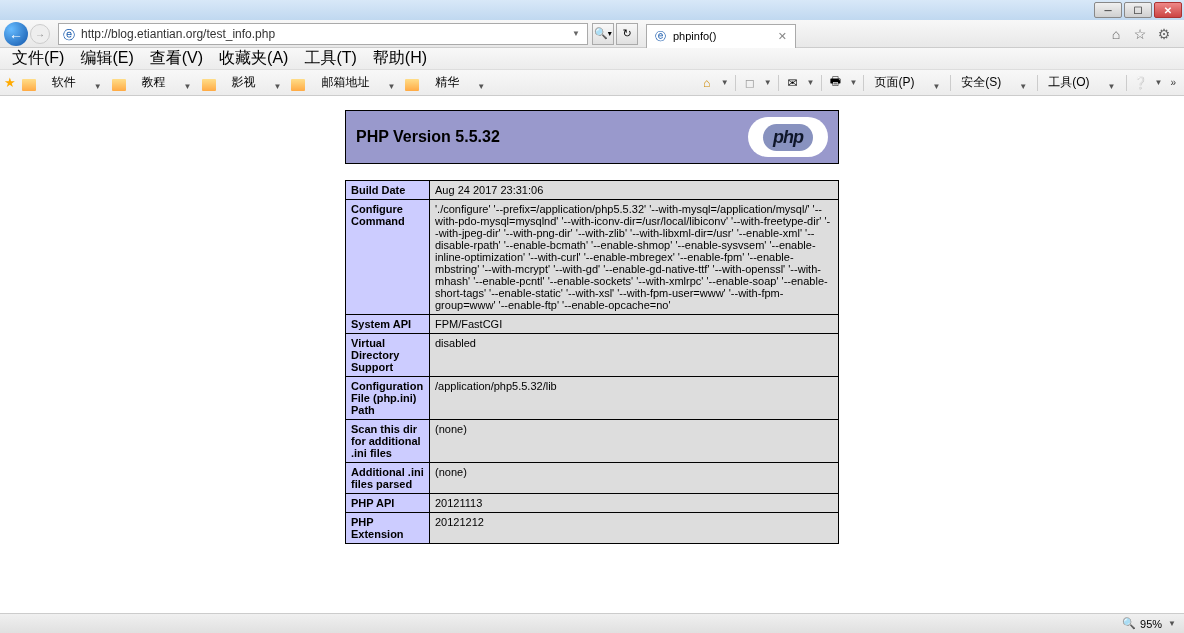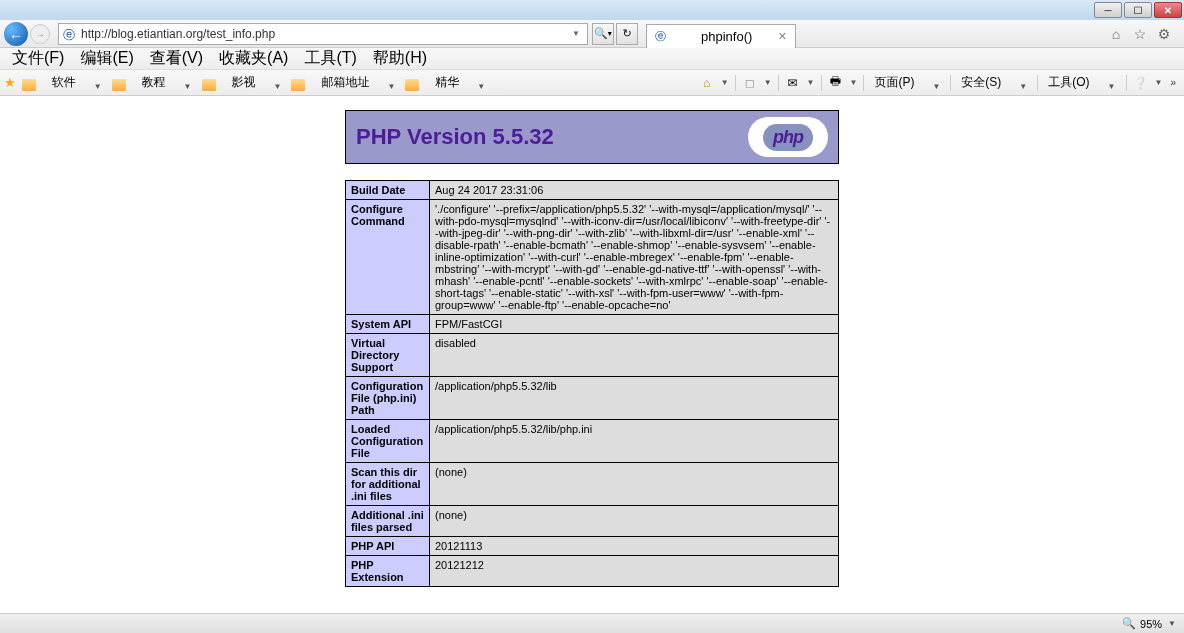--- a/index.html
+++ b/index.html
@@ -18,21 +18,21 @@
     .nav-back { width: 24px; height: 24px; border-radius: 50%; background: radial-gradient(circle at 30% 30%, #6bf, #15a); display: flex; align-items: center; justify-content: center; color: #fff; font-size: 14px; cursor: pointer; margin-right: 2px; }
     .nav-fwd { width: 20px; height: 20px; border-radius: 50%; background: #eee; border: 1px solid #ccc; display: flex; align-items: center; justify-content: center; font-size: 10px; margin-right: 8px; color: #888; }
     .url-bar { flex: 0 0 530px; height: 22px; background: #fff; border: 1px solid #aaa; display: flex; align-items: center; padding: 0 4px; margin-right: 4px; }
     .ie-icon { width: 14px; height: 14px; margin-right: 4px; color: #15a; font-size: 12px; }
     .url-text { flex: 1; font-size: 12px; color: #333; }
     .url-dropdown { width: 14px; text-align: center; color: #666; font-size: 8px; }
     .search-btn { width: 22px; height: 22px; border: 1px solid #aaa; background: linear-gradient(#f8f8f8, #e0e0e0); display: flex; align-items: center; justify-content: center; font-size: 11px; margin-right: 2px; }
     .refresh-btn { width: 22px; height: 22px; border: 1px solid #aaa; background: linear-gradient(#f8f8f8, #e0e0e0); display: flex; align-items: center; justify-content: center; font-size: 11px; margin-right: 8px; }
     .tab { height: 24px; background: #fff; border: 1px solid #aaa; border-bottom: none; display: flex; align-items: center; padding: 0 8px; min-width: 150px; margin-right: 2px; margin-top: 4px; }
     .tab-icon { width: 14px; height: 14px; margin-right: 4px; color: #15a; font-size: 11px; }
-    .tab-title { flex: 1; font-size: 13px; margin-left: 28px; }
+    .tab-title { flex: 1; font-size: 11px; }
     .tab-close { font-size: 11px; color: #888; margin-left: 8px; cursor: pointer; }
     .nav-spacer { flex: 1; }
     .nav-icons { display: flex; gap: 8px; align-items: center; padding-right: 8px; }
     .nav-icon-sm { width: 16px; height: 16px; display: flex; align-items: center; justify-content: center; color: #666; font-size: 14px; cursor: pointer; }
     
     
     .menubar { height: 22px; background: linear-gradient(to bottom, #f8f8f8, #ececec); display: flex; align-items: center; padding: 0 4px; border-bottom: 1px solid #ddd; }
     .menu-item { padding: 2px 8px; font-size: 16px; cursor: pointer; }
     
     
@@ -44,23 +44,23 @@
     .star-icon { color: #fa0; font-size: 13px; }
     .dropdown-arrow { font-size: 8px; color: #555; margin-left: 2px; }
     .tool-icon { width: 16px; height: 16px; display: flex; align-items: center; justify-content: center; font-size: 12px; }
     .sep { width: 1px; height: 16px; background: #ccc; margin: 0 2px; }
     .chevmore { font-size: 10px; color: #333; padding: 0 4px; }
     
     
     .content { position: absolute; top: 96px; left: 0; right: 0; bottom: 20px; overflow: auto; background: #fff; }
     .php-container { width: 494px; margin: 14px auto 0; }
     .php-header { background: #9999cc; border: 1px solid #000; padding: 6px 10px; display: flex; justify-content: space-between; align-items: center; }
-    .php-title { font-size: 22px; font-weight: bold; color: #4c1d95; }
+    .php-title { font-size: 16px; font-weight: bold; color: #000000; }
     .php-logo { width: 80px; height: 40px; background: #fff; border-radius: 20px; display: flex; align-items: center; justify-content: center; position: relative; }
-    .php-logo-inner { background: #8892bf; border-radius: 16px; padding: 3px 10px; font-style: italic; font-weight: bold; color: #4c1d95; font-size: 18px; letter-spacing: -1px; }
+    .php-logo-inner { background: #8892bf; border-radius: 16px; padding: 3px 10px; font-style: italic; font-weight: bold; color: #0f172a; font-size: 18px; letter-spacing: -1px; }
     .php-table { width: 100%; border-collapse: collapse; margin-top: 16px; }
     .php-table td { border: 1px solid #000; padding: 3px 5px; font-size: 11px; vertical-align: top; }
     .php-table .label { background: #ccccff; font-weight: bold; width: 84px; }
     .php-table .value { background: #ddd; word-break: break-word; }
     
     
     .statusbar { position: absolute; bottom: 0; left: 0; right: 0; height: 20px; background: linear-gradient(to bottom, #f0f0f0, #e0e0e0); border-top: 1px solid #ccc; display: flex; align-items: center; justify-content: flex-end; padding: 0 8px; gap: 8px; font-size: 11px; }
     .zoom { display: flex; align-items: center; gap: 4px; }
   </style>
 </head>
@@ -193,24 +193,20 @@
           </tr>
           <tr>
             <td class="label">Virtual Directory Support</td>
             <td class="value">disabled</td>
           </tr>
           <tr>
             <td class="label">Configuration File (php.ini) Path</td>
             <td class="value">/application/php5.5.32/lib</td>
           </tr>
           <tr>
-            <td class="label">Loaded Configuration File</td>
-            <td class="value">/application/php5.5.32/lib/php.ini</td>
-          </tr>
-          <tr>
             <td class="label">Scan this dir for additional .ini files</td>
             <td class="value">(none)</td>
           </tr>
           <tr>
             <td class="label">Additional .ini files parsed</td>
             <td class="value">(none)</td>
           </tr>
           <tr>
             <td class="label">PHP API</td>
             <td class="value">20121113</td>

